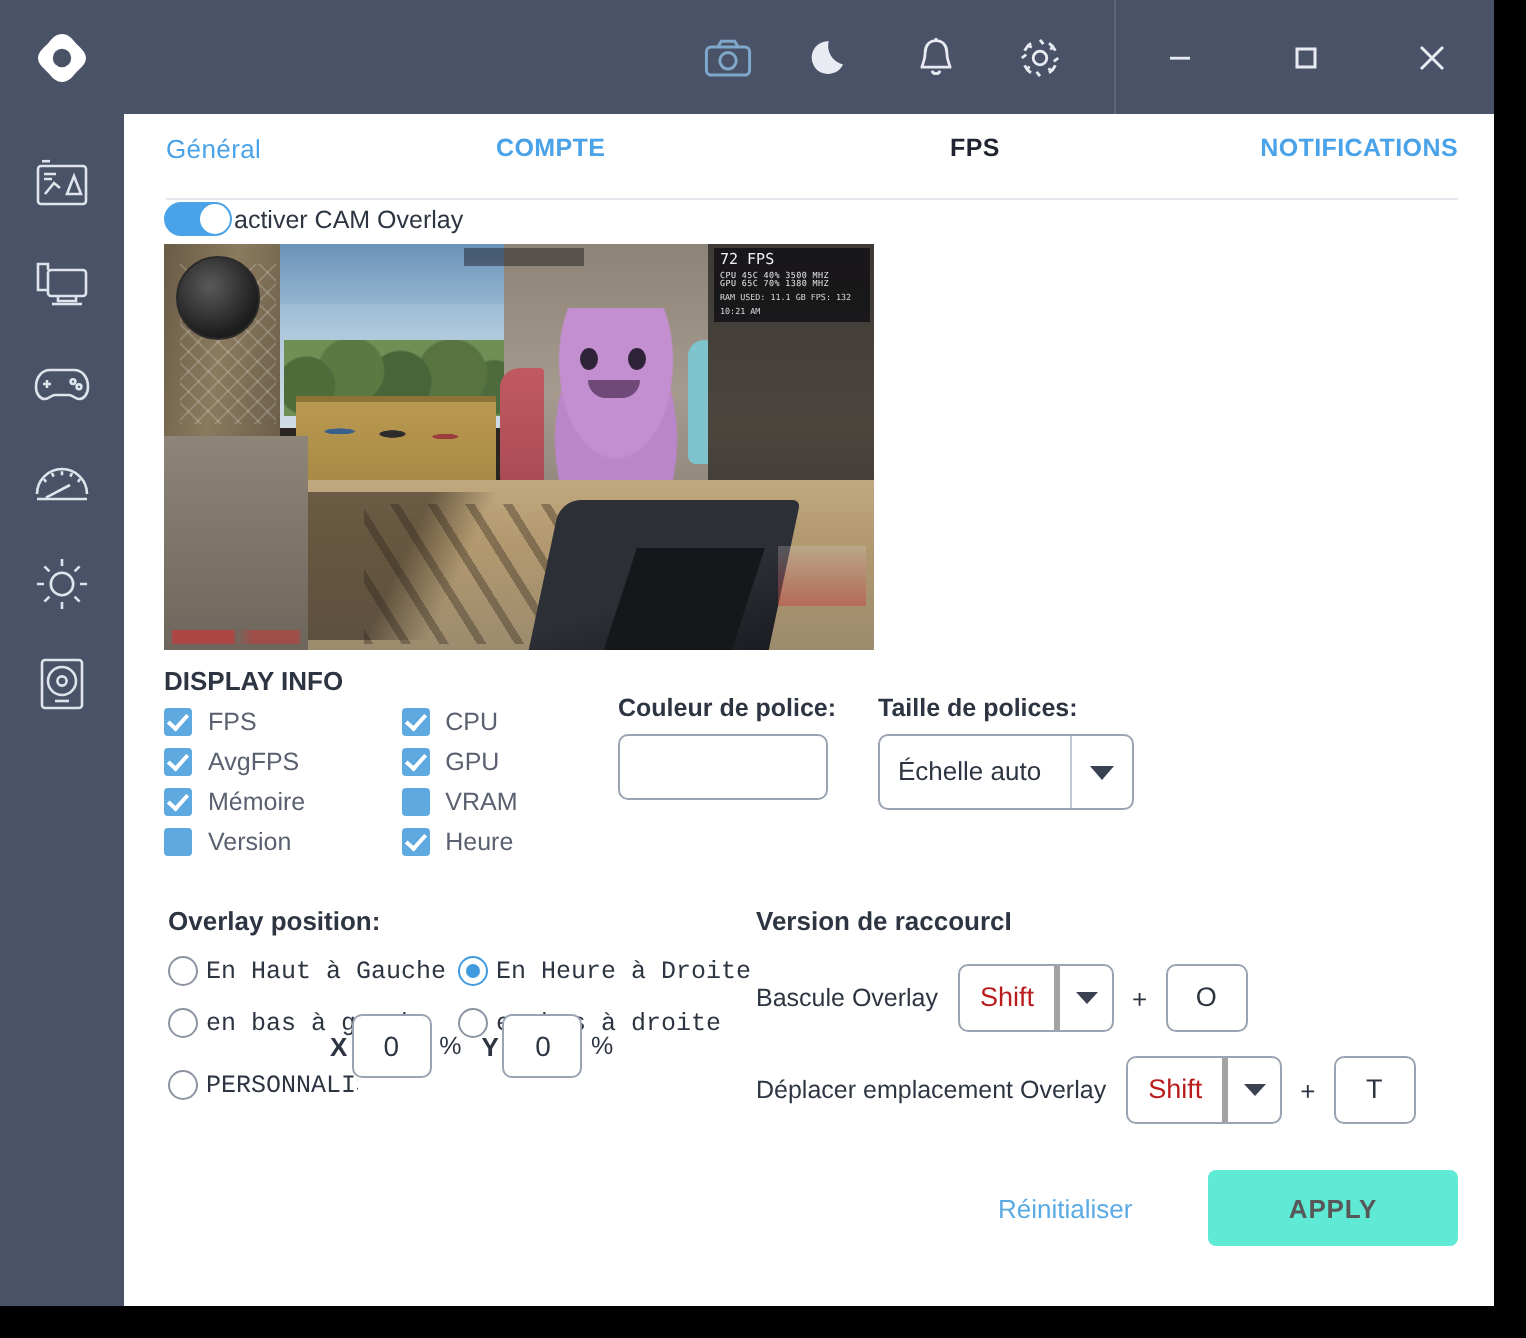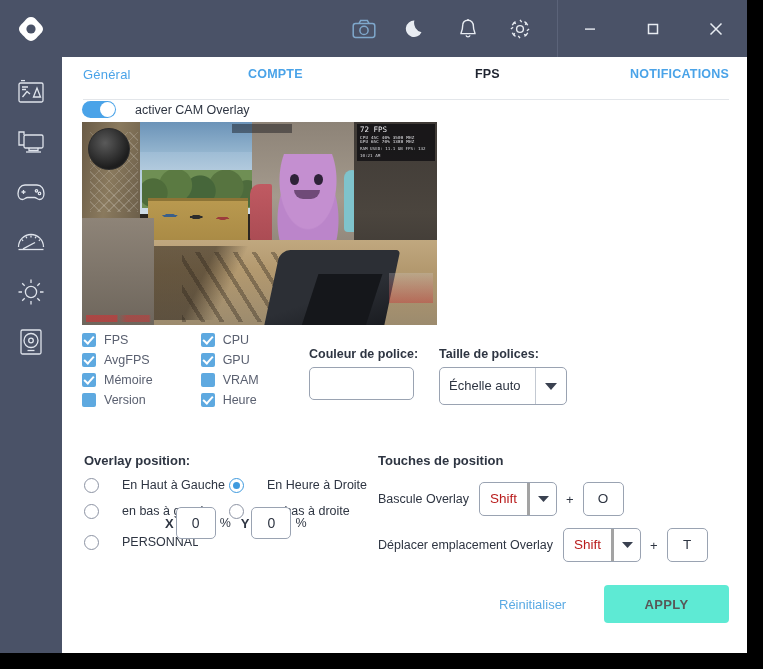--- a/index.html
+++ b/index.html
@@ -107,21 +107,21 @@
   .tab.tab-compte { width: 155px; }
   .tab.tab-general { width: 165px; font-weight: normal; font-size: 13px; }
   .tab.tab-fps { width: 190px; color: #1f2430; text-align: left; padding-left: 72px; box-sizing: border-box; }
   .tab.tab-notif { flex: 1; text-align: right; }
 
   .toggle-row {
     position: absolute;
     left: 20px; top: 44px;
     display: flex;
     align-items: center;
-    gap: 19px;
+    gap: 1px;
   }
   .toggle {
     width: 34px; height: 17px;
     border-radius: 9px;
     background: #4aa3e8;
     position: relative;
     cursor: pointer;
   }
   .toggle .knob {
     position: absolute;
@@ -329,21 +329,21 @@
     overflow: hidden;
     border-right: 1px solid #c3c9d2;
     line-height: 36px;
   }
   .caret { width: 30px; display: flex; align-items: center; justify-content: center; }
 
   
   .overlay-pos { position: absolute; left: 22px; top: 396px; }
   .op-title { margin-bottom: 10px; }
   .radio-grid { position: relative; width: 310px; height: 90px; }
-  .rd-row { display: flex; gap: 23px; cursor: pointer; position: absolute; }
+  .rd-row { display: flex; align-items: center; gap: 4px; cursor: pointer; position: absolute; font-family: Liberation Mono, monospace; }
   .radio {
     width: 15px; height: 15px;
     border-radius: 50%;
     border: 1px solid #8c93a3;
     background: #ffffff;
     position: relative;
     flex: 0 0 auto;
     box-sizing: border-box;
   }
   .radio.on { border-color: #3f9ade; }
@@ -619,20 +619,21 @@
       <div class="pv-ov">
         <div class="pv-ov-fps">72 FPS</div>
         <div class="pv-ov-row">CPU  45C  40%  3500 MHZ</div>
         <div class="pv-ov-row">GPU  65C  70%  1380 MHZ</div>
         <div class="pv-ov-sub">RAM USED: 11.1 GB   FPS: 132</div>
         <div class="pv-ov-sub">10:21 AM</div>
       </div>
     </div>
 
     <div class="display-info">
+      <div class="section-title di-title">DISPLAY INFO</div>
       <div class="di-cols">
         <div class="di-col">
           <div class="chk-row">
             <div class="chk on"></div>
             <div class="chk-label">FPS</div>
           </div>
           <div class="chk-row">
             <div class="chk on"></div>
             <div class="chk-label">AvgFPS</div>
           </div>
@@ -712,21 +713,21 @@
     <div class="xy-row">
       <div class="xy-lab">X</div>
       <div class="xy-input">0</div>
       <div class="xy-pct">%</div>
       <div class="xy-lab">Y</div>
       <div class="xy-input">0</div>
       <div class="xy-pct">%</div>
     </div>
 
     <div class="shortcuts">
-      <div class="section-title sc-title">Touches de position</div>
+      <div class="section-title sc-title">Version de raccourcI</div>
       <div class="sc-row">
         <div class="sc-label">Bascule Overlay</div>
         <div class="key-select">
           <div class="kv">Shift</div>
           <div class="kc">
             <svg width="13" height="8" viewBox="0 0 13 8">
               <path d="M1 1 L6.5 7 L12 1 Z" fill="#3a4150"></path>
             </svg>
           </div>
         </div>

